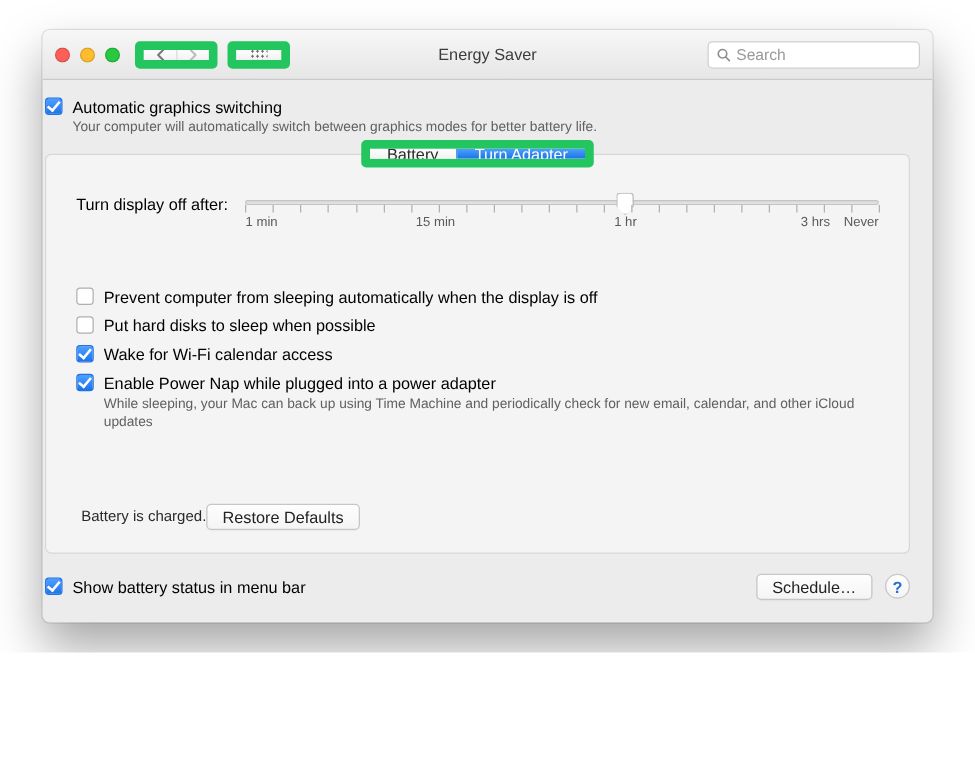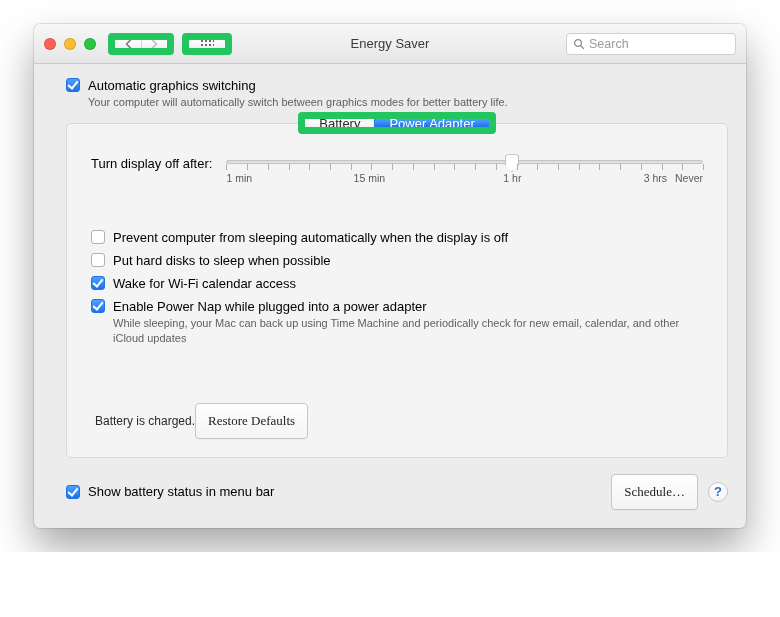--- a/index.html
+++ b/index.html
@@ -71,21 +71,21 @@
     border: none; outline: none; font-size: 12.5px; width: 100%;
     background: transparent; color: #15803d;
   }
   .searchbox input::placeholder { color: #9a9a9a; }
   .search-icon {
     width: 12px; height: 12px; flex-shrink: 0;
   }
   .search-icon svg { display:block; }
 
   .content {
-    padding: 14px 18px 18px 32px;
+    padding: 14px 18px 18px 2px;
   }
 
   
   .chk {
     width: 14px; height: 14px; border-radius: 3px; flex-shrink: 0;
     border: 1px solid #b0b0b0; background: #fff; position: relative;
     display: inline-block;
   }
   .chk.on {
     background: linear-gradient(#4ea0ff,#1c73e8);
@@ -146,26 +146,25 @@
   .options .row { align-items:flex-start; }
   .options .subtext { margin-left:0; }
 
   .panel-footer {
     display:flex; align-items:center; 
     margin-top: 58px;
   }
   .status-text { font-size: 12px; color:#2a2a2a; padding-left: 4px;}
 
   .btn {
-    height: 36px; padding: 0 12px; font-size: 13px;
+    height: 21px; padding: 0 12px; font-size: 13px;
     border: 1px solid #c6c6c6; border-radius: 4px;
     background: linear-gradient(#fefefe,#f4f4f4); color:#222;
     display:inline-flex; align-items:center; cursor:default;
     box-shadow: 0 1px 0 rgba(0,0,0,0.03);
-    font-family: Liberation Serif, serif;
   }
 
   .bottom-row {
     margin-top: 16px; display:flex; align-items:center;
   }
   .bottom-row .right { margin-left:auto; display:flex; align-items:center; gap:10px; }
 
   .help {
     width: 20px; height:20px; border-radius:50%;
     border:1px solid #c6c6c6; background:linear-gradient(#fefefe,#f4f4f4);
@@ -220,21 +219,21 @@
       <div>
         <div class="label">Automatic graphics switching</div>
         <div class="subtext">Your computer will automatically switch between graphics modes for better battery life.</div>
       </div>
     </div>
 
     <div class="panel">
       <div class="tabs">
         <div class="seg">
           <button>Battery</button>
-          <button class="active">Power Adapter</button>
+          <button class="active">Turn Adapter</button>
         </div>
       </div>
 
       <div class="slider-row">
         <div class="slider-label">Turn display off after:</div>
         <div class="slider-container">
           <div class="track">
             <div class="thumb" style="left:60%"></div>
           </div>
           <div class="ticks" id="ticks">

